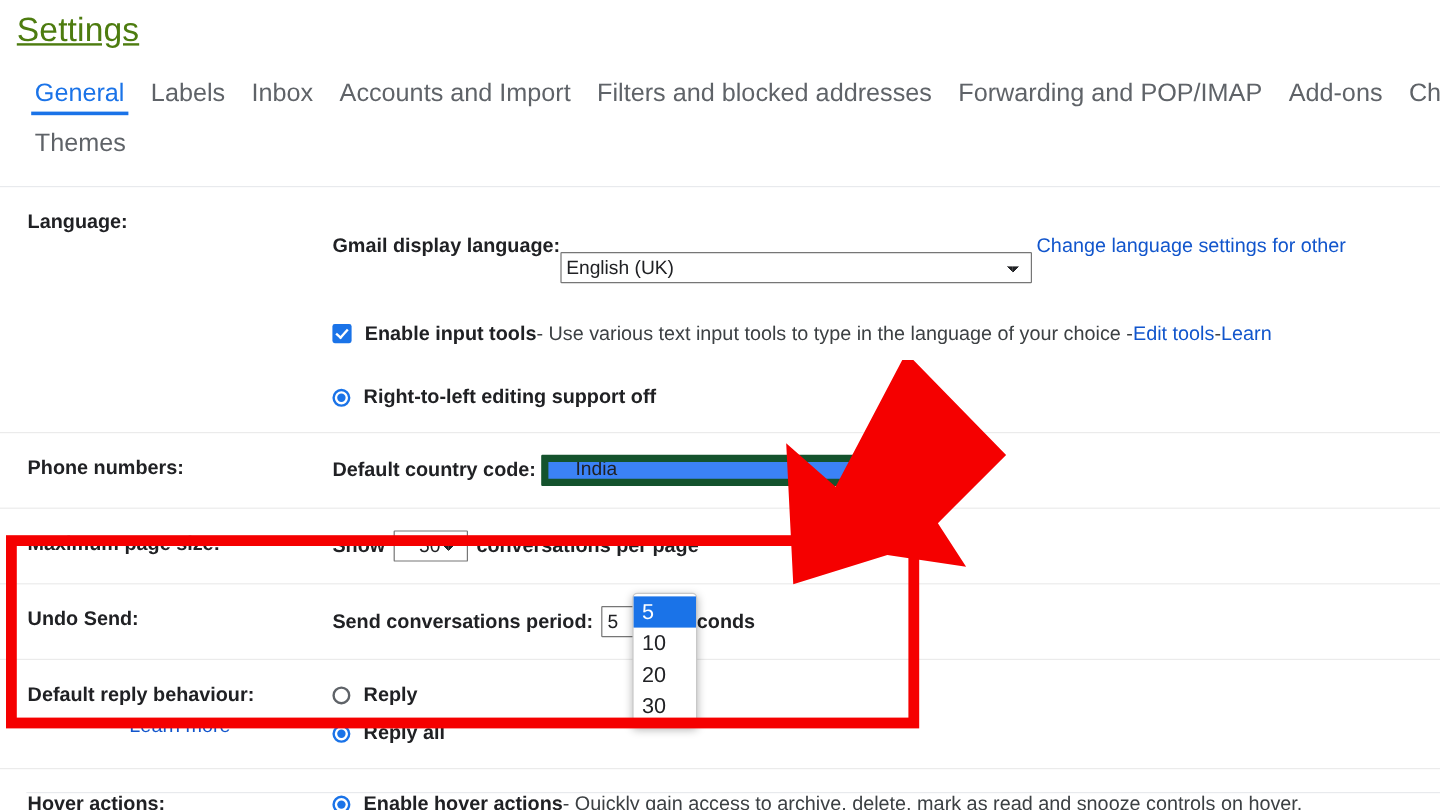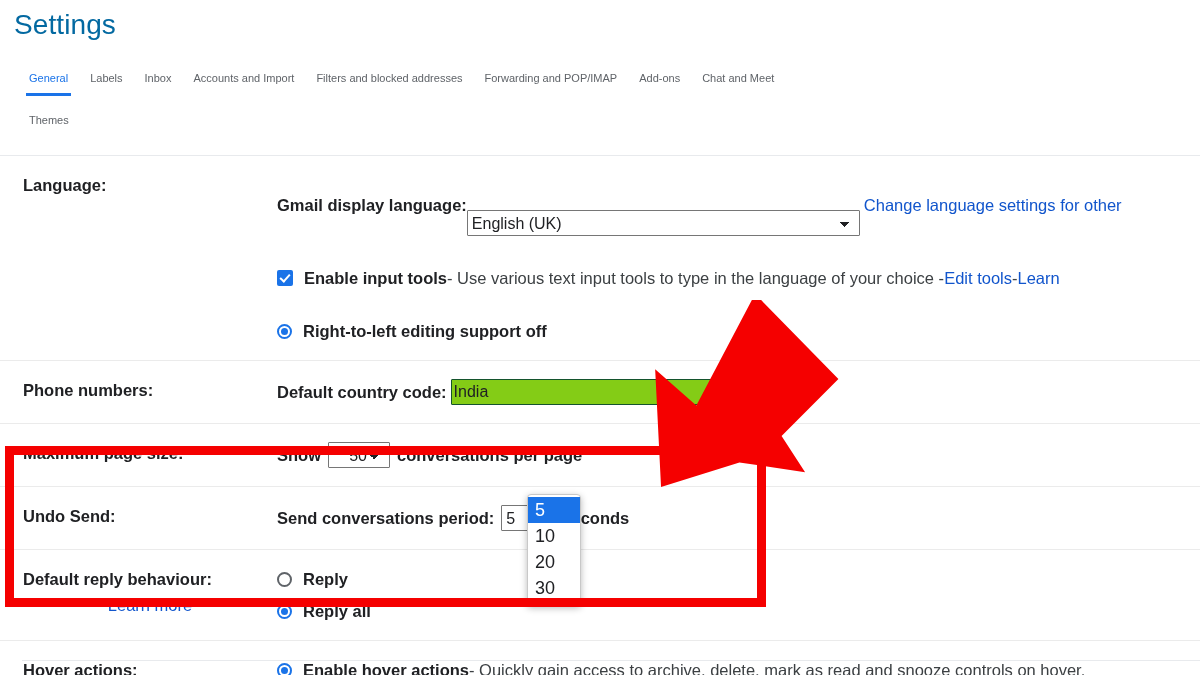--- a/index.html
+++ b/index.html
@@ -16,39 +16,40 @@
     position: relative;
   }
 
   
   #page-title {
     position: absolute;
     left: 14px;
     top: 8px;
     font-size: 28px;
     font-weight: 400;
-    color: #0369a1;
+    color: #4d7c0f;
     letter-spacing: 0.1px;
     line-height: 34px;
+    text-decoration: underline;
   }
 
   #tabs-wrap {
     position: absolute;
     left: 0;
     top: 62px;
     width: 1200px;
   }
   .tab-row {
     display: flex;
     align-items: flex-start;
     padding-left: 18px;
     gap: 0px;
   }
   .tab {
-    font-size: 11px;
+    font-size: 21px;
     color: #5f6368;
     padding: 6px 11px 8px 11px;
     white-space: nowrap;
     position: relative;
     line-height: 20px;
   }
   .tab.active {
     color: #1a73e8;
   }
   .tab.active::after {
@@ -137,26 +138,26 @@
     margin-top: 36px;
   }
   #lang-select { width: 393px; padding-right: 24px; }
   #pagesize-select { width: 62px; padding-right: 22px; text-align: right; }
   #undo-select { width: 54px; padding-right: 22px; }
 
   input.gtext {
     font-family: "Liberation Sans", sans-serif;
     font-size: 16px;
     color: #202124;
-    background: #84cc16;
-    border: 1px solid #14532d;
+    background: #3b82f6;
+    border: 6px solid #14532d;
     border-radius: 1px;
     height: 26px;
     box-sizing: border-box;
-    padding: 2px 2px;
+    padding: 2px 23px;
     width: 305px;
   }
 
   .ckbox {
     width: 16px; height: 16px;
     background: #1a73e8;
     border-radius: 2px;
     position: relative;
     display: inline-block;
     margin-right: 11px;

